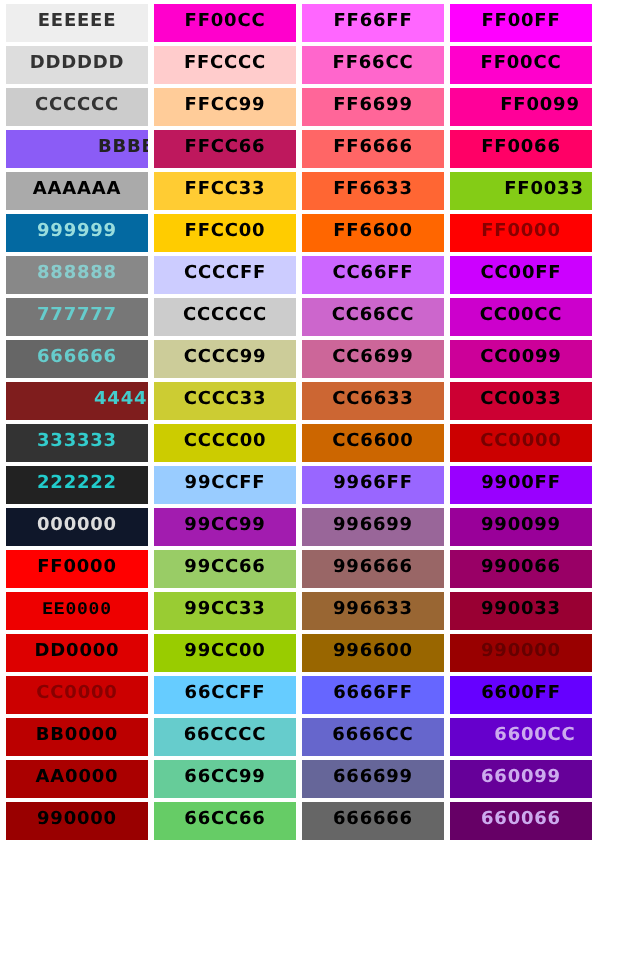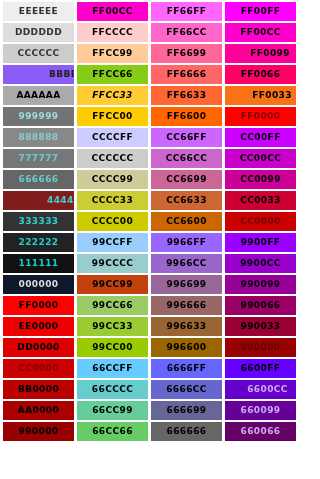--- a/index.html
+++ b/index.html
@@ -84,46 +84,46 @@
           <span class="swatch-label">FF6699</span>
         </td>
         <td style="background-color: rgb(255, 0, 153); color: rgb(0, 0, 0); padding-left: 19px;">
           <span class="swatch-label">FF0099</span>
         </td>
       </tr>
       <tr>
         <td style="background-color: #8b5cf6; color: rgb(34, 34, 34); padding-left: 46px;">
           <span class="swatch-label">BBBBBB</span>
         </td>
-        <td style="background-color: #84cc16; color: rgb(0, 0, 0);">
+        <td style="background-color: #be185d; color: rgb(0, 0, 0);">
           <span class="swatch-label">FFCC66</span>
         </td>
         <td style="background-color: rgb(255, 102, 102); color: rgb(0, 0, 0);">
           <span class="swatch-label">FF6666</span>
         </td>
         <td style="background-color: rgb(255, 0, 102); color: rgb(0, 0, 0);">
           <span class="swatch-label">FF0066</span>
         </td>
       </tr>
       <tr>
         <td style="background-color: rgb(170, 170, 170); color: rgb(0, 0, 0);">
           <span class="swatch-label">AAAAAA</span>
         </td>
-        <td style="background-color: rgb(255, 204, 51); color: rgb(0, 0, 0); font-style: italic;">
+        <td style="background-color: rgb(255, 204, 51); color: rgb(0, 0, 0);">
           <span class="swatch-label">FFCC33</span>
         </td>
         <td style="background-color: rgb(255, 102, 51); color: rgb(0, 0, 0);">
           <span class="swatch-label">FF6633</span>
         </td>
-        <td style="background-color: #f97316; color: rgb(0, 0, 0); padding-left: 23px;">
+        <td style="background-color: #84cc16; color: rgb(0, 0, 0); padding-left: 23px;">
           <span class="swatch-label">FF0033</span>
         </td>
       </tr>
       <tr>
-        <td style="background-color: #737373; color: rgb(153, 221, 221);">
+        <td style="background-color: #0369a1; color: rgb(153, 221, 221);">
           <span class="swatch-label">999999</span>
         </td>
         <td style="background-color: rgb(255, 204, 0); color: rgb(0, 0, 0);">
           <span class="swatch-label">FFCC00</span>
         </td>
         <td style="background-color: rgb(255, 102, 0); color: rgb(0, 0, 0);">
           <span class="swatch-label">FF6600</span>
         </td>
         <td style="background-color: rgb(255, 0, 0); color: rgb(136, 0, 0);">
           <span class="swatch-label">FF0000</span>
@@ -207,38 +207,24 @@
           <span class="swatch-label">99CCFF</span>
         </td>
         <td style="background-color: rgb(153, 102, 255); color: rgb(0, 0, 0);">
           <span class="swatch-label">9966FF</span>
         </td>
         <td style="background-color: rgb(153, 0, 255); color: rgb(0, 0, 0);">
           <span class="swatch-label">9900FF</span>
         </td>
       </tr>
       <tr>
-        <td style="background-color: rgb(17, 17, 17); color: rgb(17, 204, 204);">
-          <span class="swatch-label">111111</span>
-        </td>
-        <td style="background-color: rgb(153, 204, 204); color: rgb(0, 0, 0);">
-          <span class="swatch-label">99CCCC</span>
-        </td>
-        <td style="background-color: rgb(153, 102, 204); color: rgb(0, 0, 0);">
-          <span class="swatch-label">9966CC</span>
-        </td>
-        <td style="background-color: rgb(153, 0, 204); color: rgb(0, 0, 0);">
-          <span class="swatch-label">9900CC</span>
-        </td>
-      </tr>
-      <tr>
         <td style="background-color: #0f172a; color: rgb(221, 221, 221);">
           <span class="swatch-label">000000</span>
         </td>
-        <td style="background-color: #c2410c; color: rgb(0, 0, 0); margin-top: 20px;">
+        <td style="background-color: #a21caf; color: rgb(0, 0, 0); margin-top: 20px;">
           <span class="swatch-label">99CC99</span>
         </td>
         <td style="background-color: rgb(153, 102, 153); color: rgb(0, 0, 0);">
           <span class="swatch-label">996699</span>
         </td>
         <td style="background-color: rgb(153, 0, 153); color: rgb(0, 0, 0);">
           <span class="swatch-label">990099</span>
         </td>
       </tr>
       <tr>
@@ -249,21 +235,21 @@
           <span class="swatch-label">99CC66</span>
         </td>
         <td style="background-color: rgb(153, 102, 102); color: rgb(0, 0, 0);">
           <span class="swatch-label">996666</span>
         </td>
         <td style="background-color: rgb(153, 0, 102); color: rgb(0, 0, 0);">
           <span class="swatch-label">990066</span>
         </td>
       </tr>
       <tr>
-        <td style="background-color: rgb(238, 0, 0); color: rgb(0, 0, 0);">
+        <td style="background-color: rgb(238, 0, 0); color: rgb(0, 0, 0); font-family: Liberation Mono, monospace;">
           <span class="swatch-label">EE0000</span>
         </td>
         <td style="background-color: rgb(153, 204, 51); color: rgb(0, 0, 0);">
           <span class="swatch-label">99CC33</span>
         </td>
         <td style="background-color: rgb(153, 102, 51); color: rgb(0, 0, 0);">
           <span class="swatch-label">996633</span>
         </td>
         <td style="background-color: rgb(153, 0, 51); color: rgb(0, 0, 0);">
           <span class="swatch-label">990033</span>

